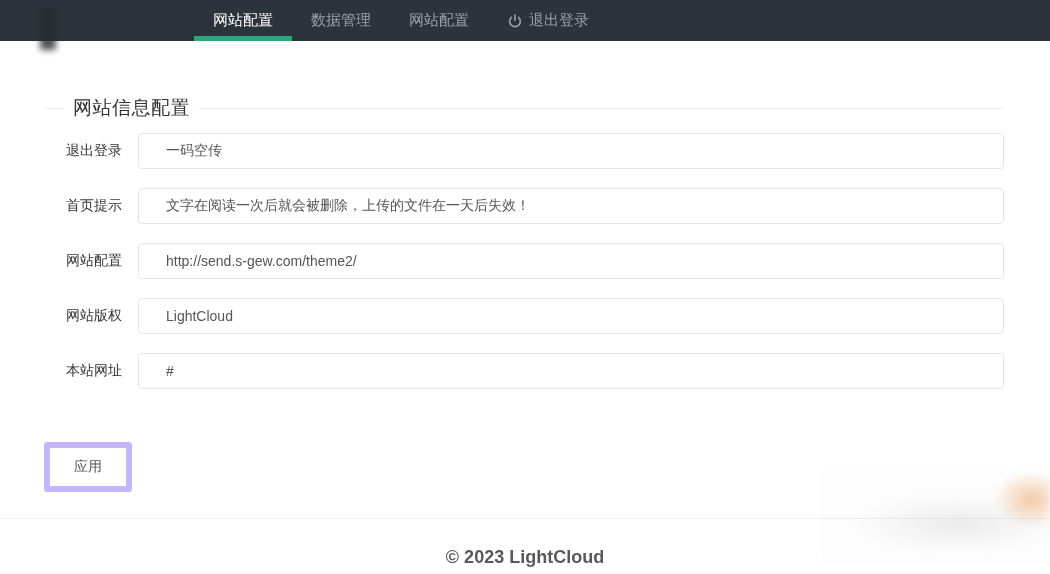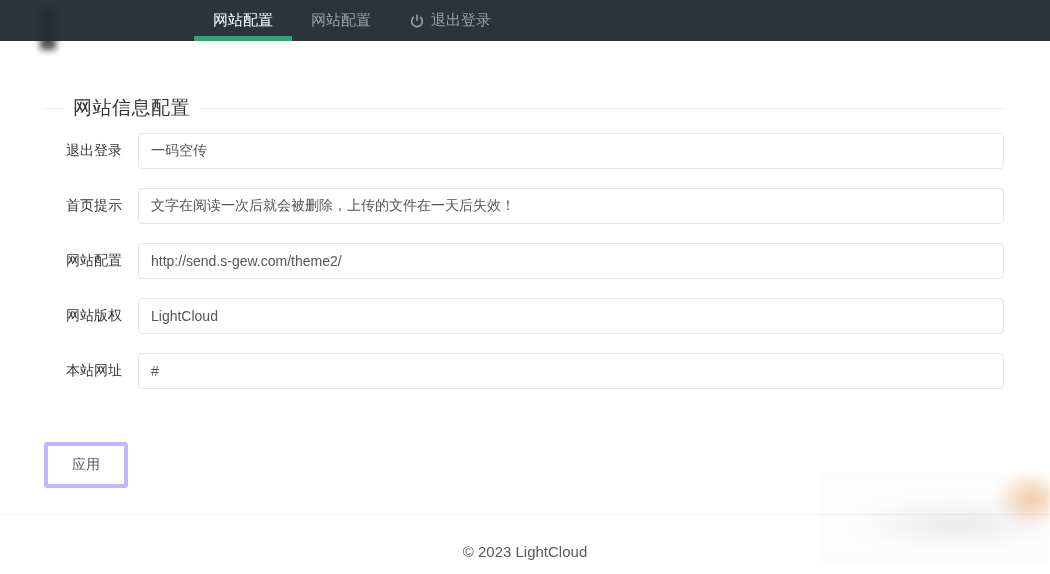--- a/index.html
+++ b/index.html
@@ -83,51 +83,52 @@
     text-align: right;
     padding-right: 16px;
     font-size: 14px;
     color: #333;
   }
   .form-input {
     flex: 1;
     height: 36px;
     border: 1px solid #e5e5e5;
     border-radius: 4px;
-    padding: 0 12px;
+    padding: 0 27px;
     font-size: 14px;
     color: #555;
     background: #fff;
     outline: none;
     font-family: "Liberation Sans", "DejaVu Sans", sans-serif;
   }
 
   .apply-btn {
     margin-top: 34px;
     display: inline-block;
     background: #fff;
-    border: 4px solid #c4b5fd;
+    border: 6px solid #c4b5fd;
     border-radius: 3px;
     color: #555;
     font-size: 14px;
     padding: 10px 24px;
     cursor: pointer;
     font-family: "Liberation Sans", "DejaVu Sans", sans-serif;
   }
 
   .footer-divider {
     margin-top: 26px;
     border: none;
     border-top: 1px solid #f0f0f0;
   }
   .footer {
     text-align: center;
     padding: 28px 0 0 0;
-    font-size: 15px;
+    font-size: 18px;
     color: #595959;
+    font-weight: bold;
   }
 
   
   .watermark {
     position: absolute;
     right: 0; bottom: 10px;
     width: 230px; height: 90px;
     pointer-events: none;
     background:
       radial-gradient(ellipse 55px 40px at 92% 28%, rgba(232,160,95,.55), rgba(232,160,95,0) 70%),
@@ -138,20 +139,23 @@
 </style>
 </head>
 <body>
 
 <header class="nav">
   <div class="nav-ghost-logo"></div>
   <div class="nav-item active">
     <span>网站配置</span>
   </div>
   <div class="nav-item">
+    <span>数据管理</span>
+  </div>
+  <div class="nav-item">
     <span>网站配置</span>
   </div>
   <div class="nav-item">
     <span class="power-icon">
       <svg width="16" height="16" viewBox="0 0 24 24" fill="none" stroke="#9aa0a7" stroke-width="2.4" stroke-linecap="round">
         <path d="M12 3v8"></path>
         <path d="M6.6 6.6a8 8 0 1 0 10.8 0"></path>
       </svg>
     </span>
     <span>退出登录</span>

